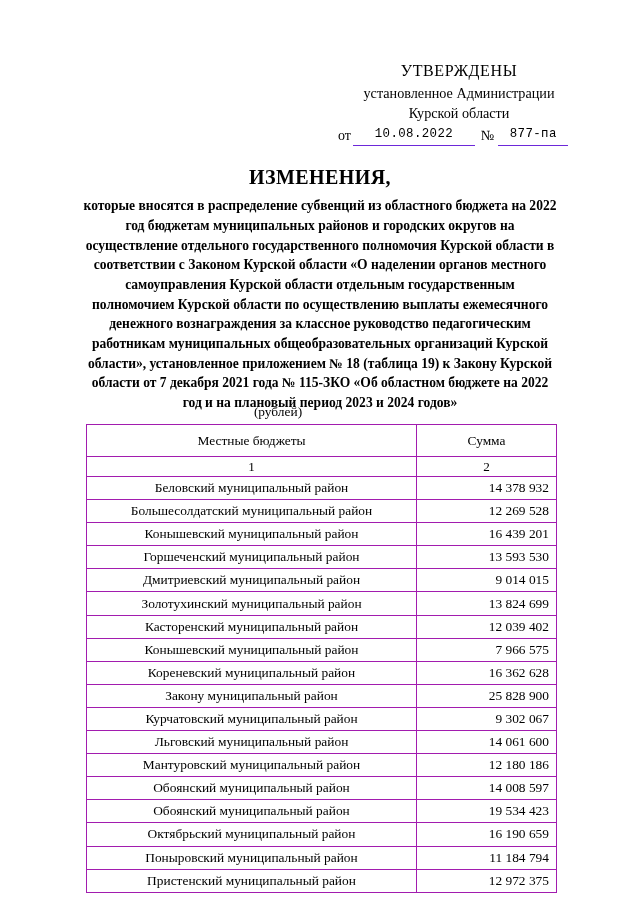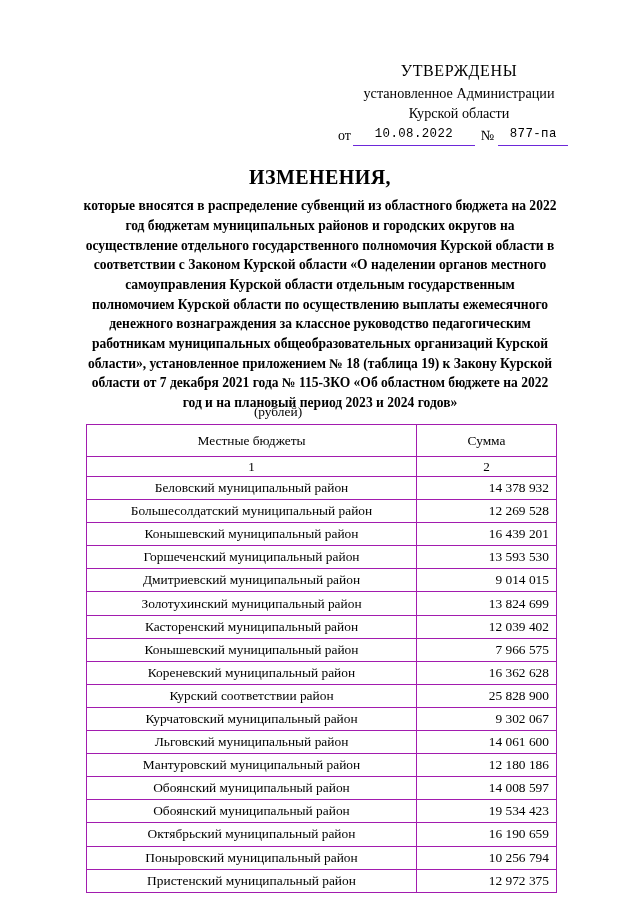--- a/index.html
+++ b/index.html
@@ -203,21 +203,21 @@
         </tr>
         <tr>
           <td class="name">Конышевский муниципальный район</td>
           <td class="val">7 966 575</td>
         </tr>
         <tr>
           <td class="name">Кореневский муниципальный район</td>
           <td class="val">16 362 628</td>
         </tr>
         <tr>
-          <td class="name">Курский соответствии район</td>
+          <td class="name">Закону муниципальный район</td>
           <td class="val">25 828 900</td>
         </tr>
         <tr>
           <td class="name">Курчатовский муниципальный район</td>
           <td class="val">9 302 067</td>
         </tr>
         <tr>
           <td class="name">Льговский муниципальный район</td>
           <td class="val">14 061 600</td>
         </tr>
@@ -232,21 +232,21 @@
         <tr>
           <td class="name">Обоянский муниципальный район</td>
           <td class="val">19 534 423</td>
         </tr>
         <tr>
           <td class="name">Октябрьский муниципальный район</td>
           <td class="val">16 190 659</td>
         </tr>
         <tr>
           <td class="name">Поныровский муниципальный район</td>
-          <td class="val">10 256 794</td>
+          <td class="val">11 184 794</td>
         </tr>
         <tr>
           <td class="name">Пристенский муниципальный район</td>
           <td class="val">12 972 375</td>
         </tr>
       </tbody>
   </table>
 
 </div>
 

